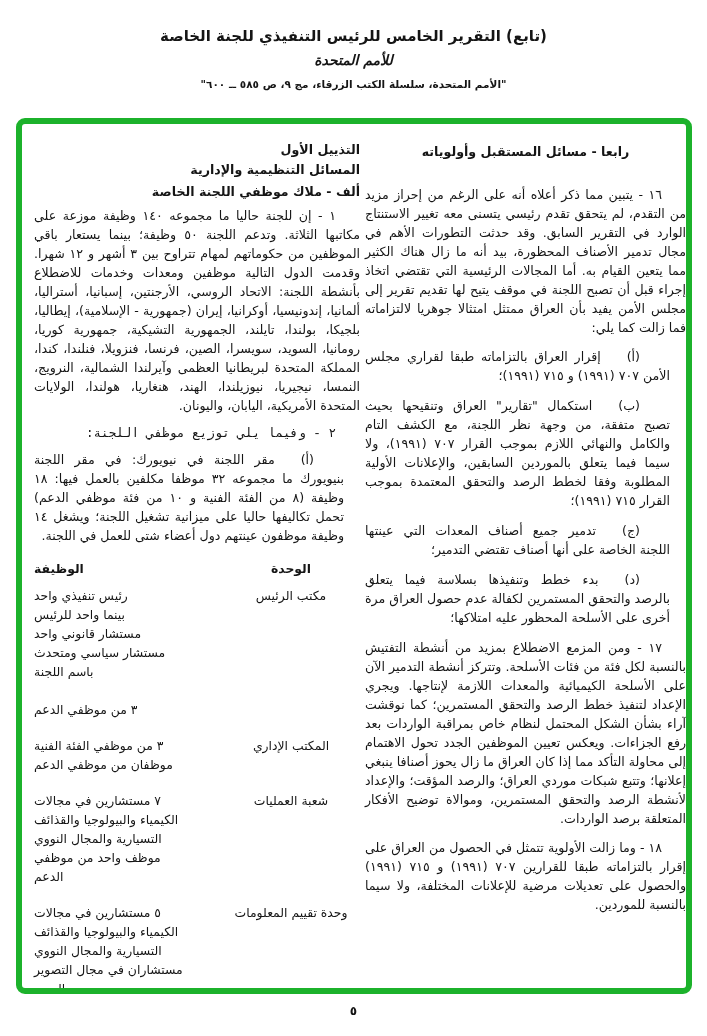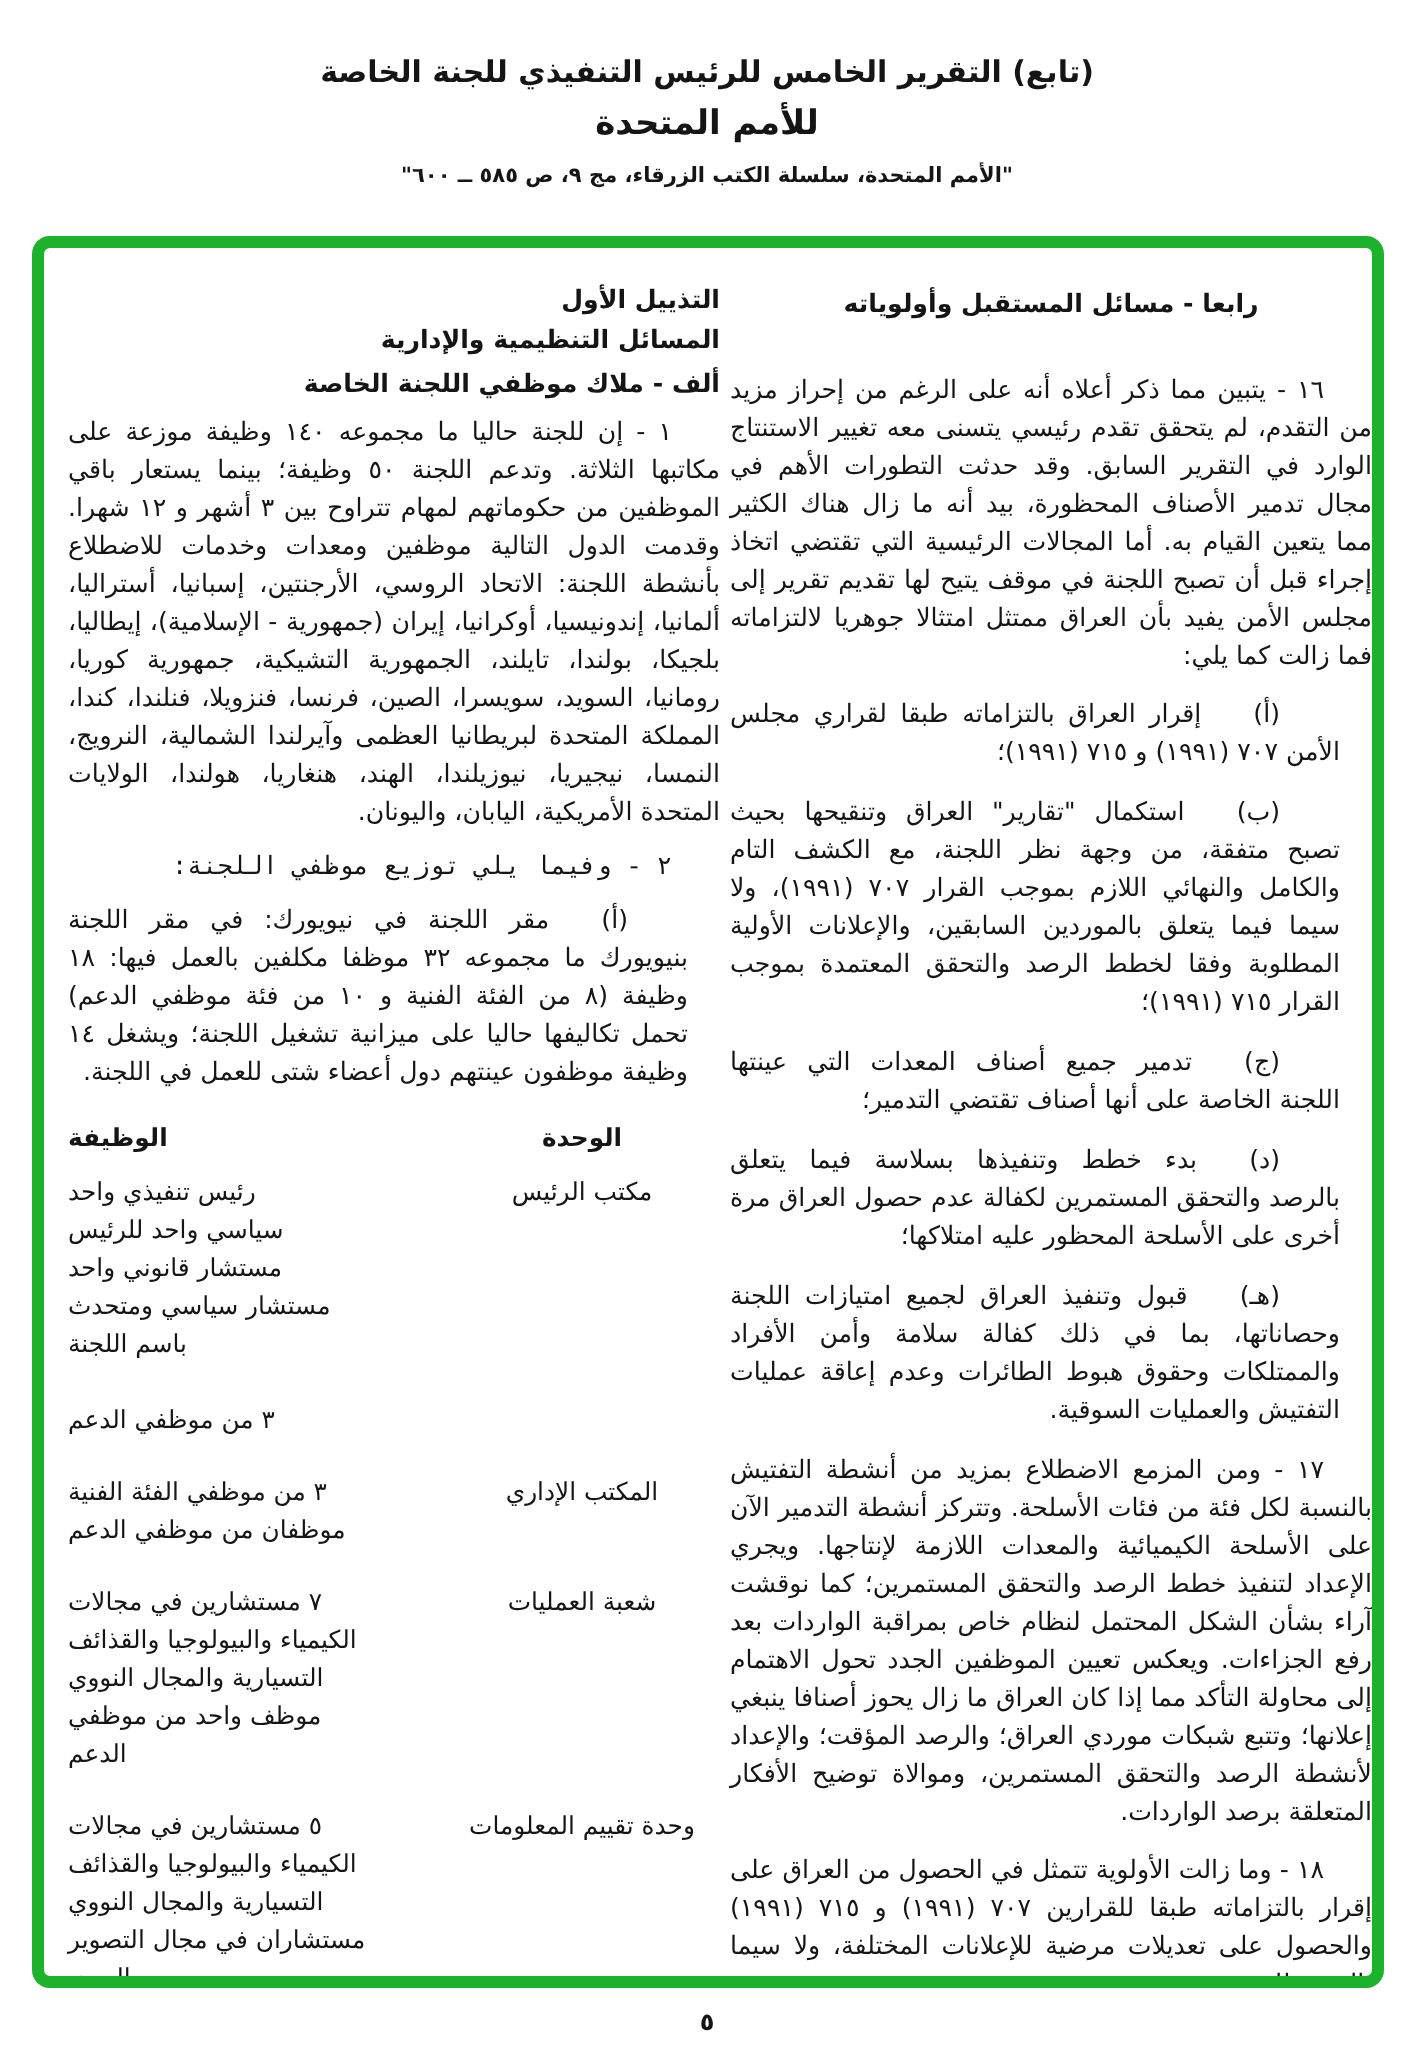--- a/index.html
+++ b/index.html
@@ -4,21 +4,21 @@
 <style>
   html,body{margin:0;padding:0;}
   body{
     width:707px;height:1036px;position:relative;background:#ffffff;
     font-family:"DejaVu Sans","Liberation Sans",sans-serif;
     color:#151515;overflow:hidden;
   }
   
   .doc-header{position:absolute;top:26px;left:0;width:707px;text-align:center;direction:rtl;}
   .doc-title{font-size:15px;font-weight:bold;line-height:1.45;margin:0;}
-  .doc-title2{font-size:17px;font-weight:bold;line-height:1.5;margin:2px 0 0 0;}
+  .doc-title2{font-size:14px;font-weight:bold;line-height:1.5;margin:2px 0 0 0;font-style:italic;}
   .doc-source{font-size:10.5px;font-weight:bold;margin-top:7px;}
   
   .frame{
     position:absolute;left:16px;top:118px;width:676px;height:876px;
     border:6px solid #1cb22b;border-radius:9px;box-sizing:border-box;
     overflow:hidden;
   }
   
   .col{position:absolute;direction:rtl;text-align:justify;font-size:12.6px;line-height:19px;}
   .col-right{top:18px;left:343px;width:321px;}
@@ -61,23 +61,20 @@
     </p>
     <p class="subitem">
       <span>(ب)</span><span class="tab"></span><span>استكمال "تقارير" العراق وتنقيحها بحيث تصبح متفقة، من وجهة نظر اللجنة، مع الكشف التام والكامل والنهائي اللازم بموجب القرار ٧٠٧ (١٩٩١)، ولا سيما فيما يتعلق بالموردين السابقين، والإعلانات الأولية المطلوبة وفقا لخطط الرصد والتحقق المعتمدة بموجب القرار ٧١٥ (١٩٩١)؛</span>
     </p>
     <p class="subitem">
       <span>(ج)</span><span class="tab"></span><span>تدمير جميع أصناف المعدات التي عينتها اللجنة الخاصة على أنها أصناف تقتضي التدمير؛</span>
     </p>
     <p class="subitem">
       <span>(د)</span><span class="tab"></span><span>بدء خطط وتنفيذها بسلاسة فيما يتعلق بالرصد والتحقق المستمرين لكفالة عدم حصول العراق مرة أخرى على الأسلحة المحظور عليه امتلاكها؛</span>
     </p>
-    <p class="subitem">
-      <span>(هـ)</span><span class="tab"></span><span>قبول وتنفيذ العراق لجميع امتيازات اللجنة وحصاناتها، بما في ذلك كفالة سلامة وأمن الأفراد والممتلكات وحقوق هبوط الطائرات وعدم إعاقة عمليات التفتيش والعمليات السوقية.</span>
-    </p>
 
     <p class="para">١٧ - ومن المزمع الاضطلاع بمزيد من أنشطة التفتيش بالنسبة لكل فئة من فئات الأسلحة. وتتركز أنشطة التدمير الآن على الأسلحة الكيميائية والمعدات اللازمة لإنتاجها. ويجري الإعداد لتنفيذ خطط الرصد والتحقق المستمرين؛ كما نوقشت آراء بشأن الشكل المحتمل لنظام خاص بمراقبة الواردات بعد رفع الجزاءات. ويعكس تعيين الموظفين الجدد تحول الاهتمام إلى محاولة التأكد مما إذا كان العراق ما زال يحوز أصنافا ينبغي إعلانها؛ وتتبع شبكات موردي العراق؛ والرصد المؤقت؛ والإعداد لأنشطة الرصد والتحقق المستمرين، وموالاة توضيح الأفكار المتعلقة برصد الواردات.</p>
     <p class="para">١٨ - وما زالت الأولوية تتمثل في الحصول من العراق على إقرار بالتزاماته طبقا للقرارين ٧٠٧ (١٩٩١) و ٧١٥ (١٩٩١) والحصول على تعديلات مرضية للإعلانات المختلفة، ولا سيما بالنسبة للموردين.</p>
   </div>
 
   <div class="col col-left">
     <div class="lh">التذييل الأول</div>
     <div class="lh">المسائل التنظيمية والإدارية</div>
     <div class="lh3">ألف - ملاك موظفي اللجنة الخاصة</div>
 
@@ -90,21 +87,21 @@
     <div class="stafftable">
       <div class="trow thead">
         <div class="tunit">الوحدة</div>
         <div class="tpos">الوظيفة</div>
       </div>
 
       <div class="trow">
         <div class="tunit">مكتب الرئيس</div>
         <div class="tpos">
           <div class="pline">رئيس تنفيذي واحد</div>
-          <div class="pline">سياسي واحد للرئيس</div>
+          <div class="pline">بينما واحد للرئيس</div>
           <div class="pline">مستشار قانوني واحد</div>
           <div class="pline">مستشار سياسي ومتحدث</div>
           <div class="pline">باسم اللجنة</div>
           <div class="pline gap-above">٣ من موظفي الدعم</div>
         </div>
       </div>
 
       <div class="trow">
         <div class="tunit">المكتب الإداري</div>
         <div class="tpos">

